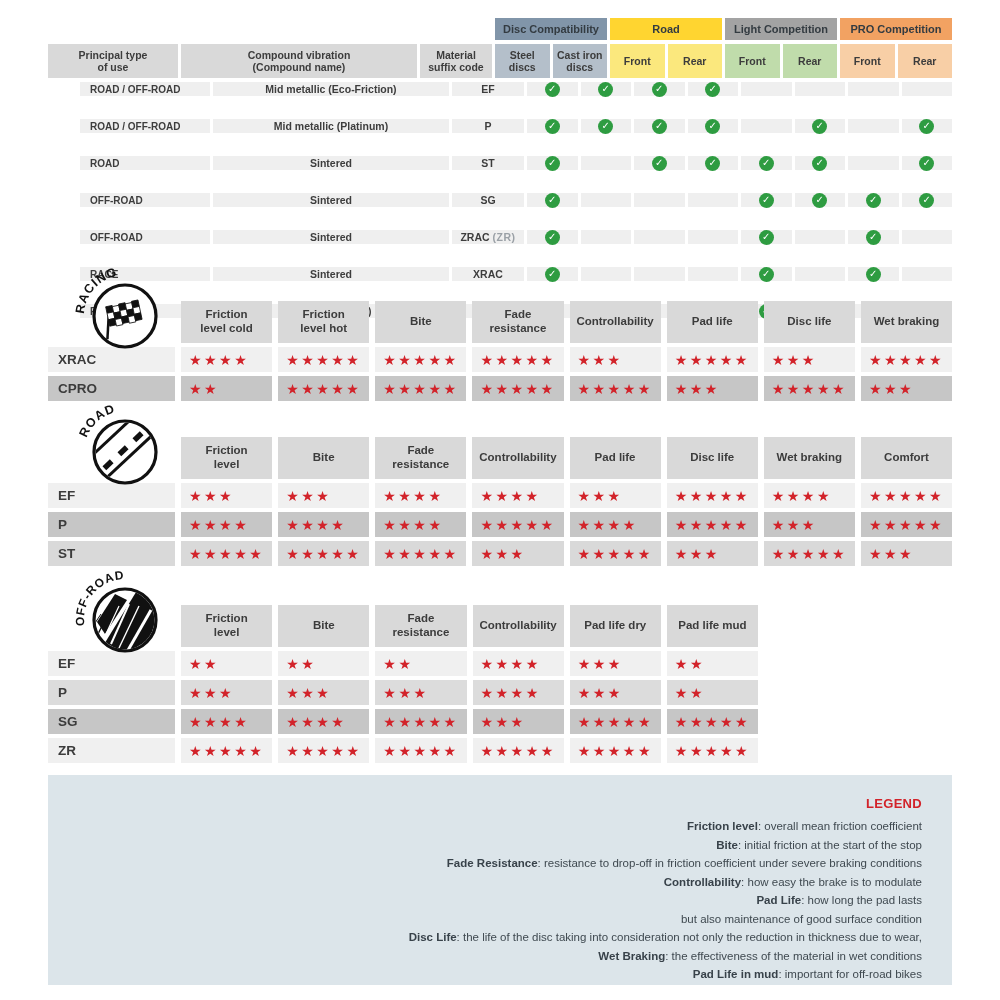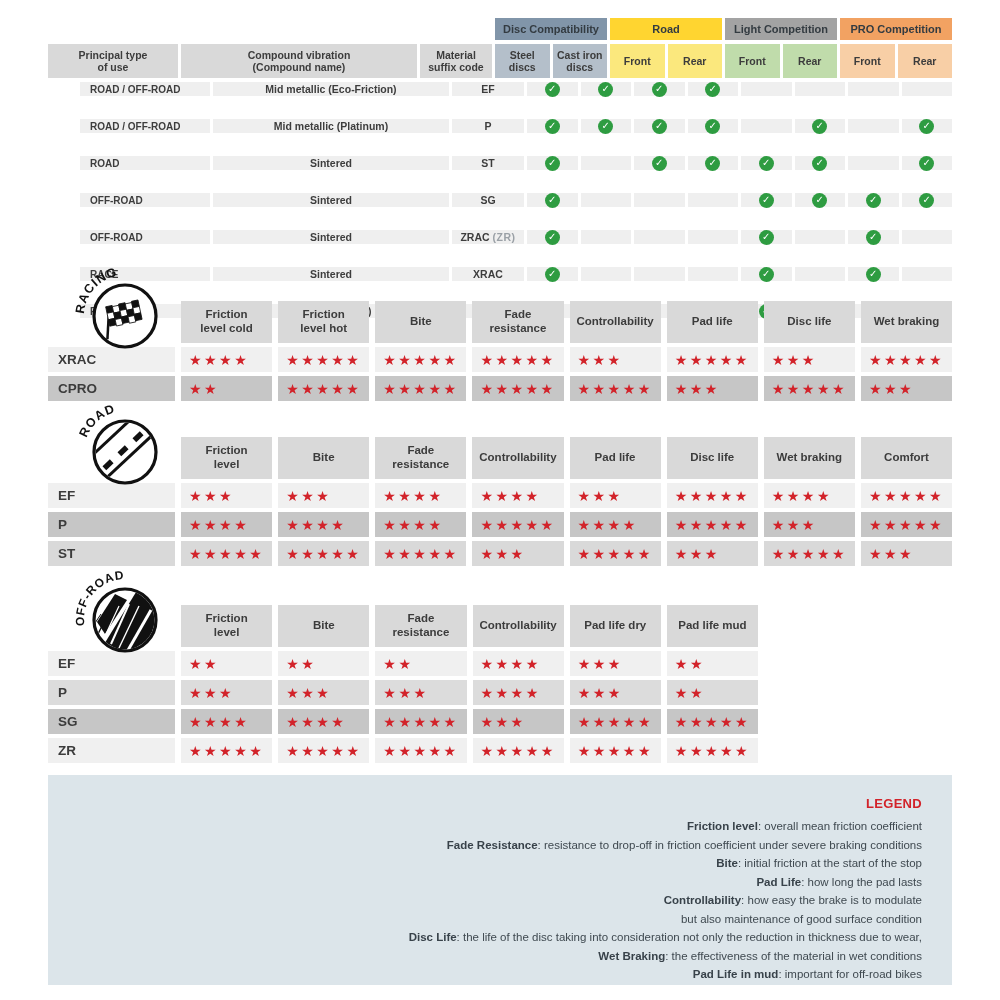--- a/index.html
+++ b/index.html
@@ -590,24 +590,24 @@
             <span class="stars" style="color: rgb(210, 35, 42);">★★★★★</span>
           </div>
         </div>
       </div>
   </section>
 
   <section class="legend" style="background: rgb(220, 229, 234); text-align: right;">
     <div class="legend-title" style="color: rgb(210, 35, 42);">LEGEND</div>
     <div id="legendItems">
         <div class="legend-item"><b>Friction level</b>: overall mean friction coefficient</div>
+        <div class="legend-item"><b>Bite</b>: initial friction at the start of the stop</div>
         <div class="legend-item"><b>Fade Resistance</b>: resistance to drop-off in friction coefficient under severe braking conditions</div>
-        <div class="legend-item"><b>Bite</b>: initial friction at the start of the stop</div>
+        <div class="legend-item"><b>Controllability</b>: how easy the brake is to modulate</div>
         <div class="legend-item"><b>Pad Life</b>: how long the pad lasts</div>
-        <div class="legend-item"><b>Controllability</b>: how easy the brake is to modulate</div>
         <div class="legend-item">but also maintenance of good surface condition</div>
         <div class="legend-item"><b>Disc Life</b>: the life of the disc taking into consideration not only the reduction in thickness due to wear,</div>
         <div class="legend-item"><b>Wet Braking</b>: the effectiveness of the material in wet conditions</div>
         <div class="legend-item"><b>Pad Life in mud</b>: important for off-road bikes</div>
       </div>
   </section>
 
 </div>
 
 </body></html>

